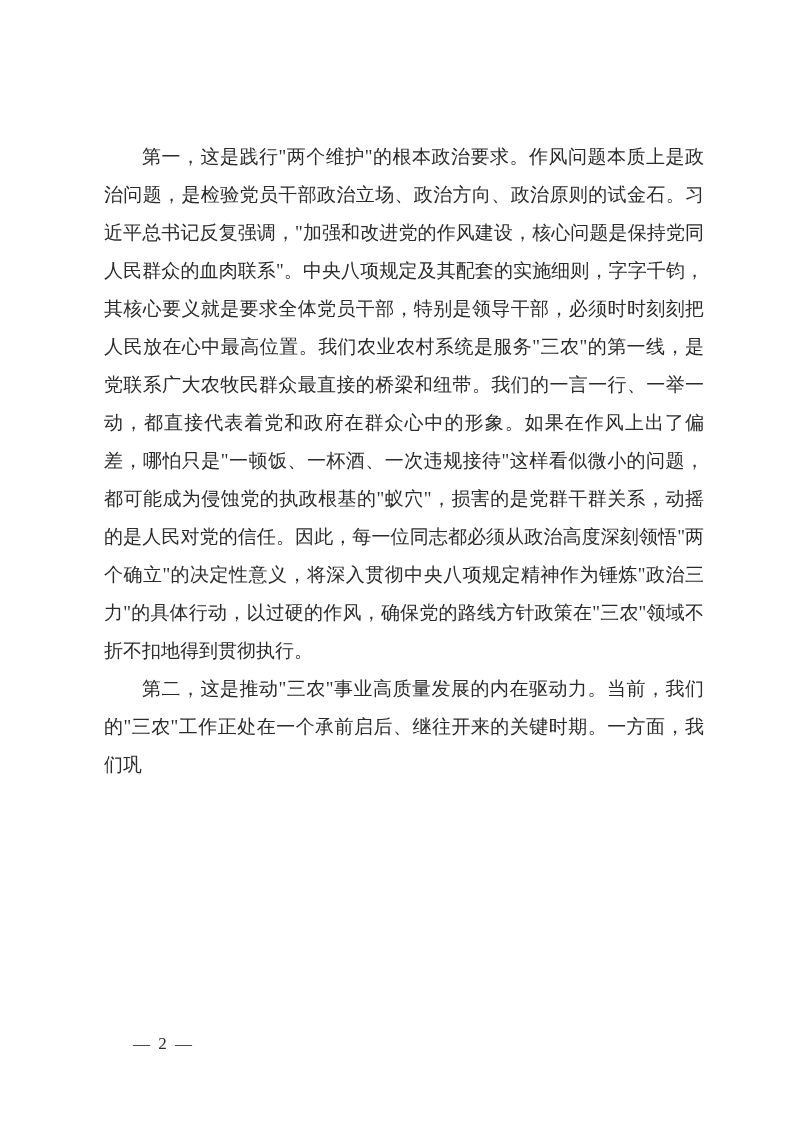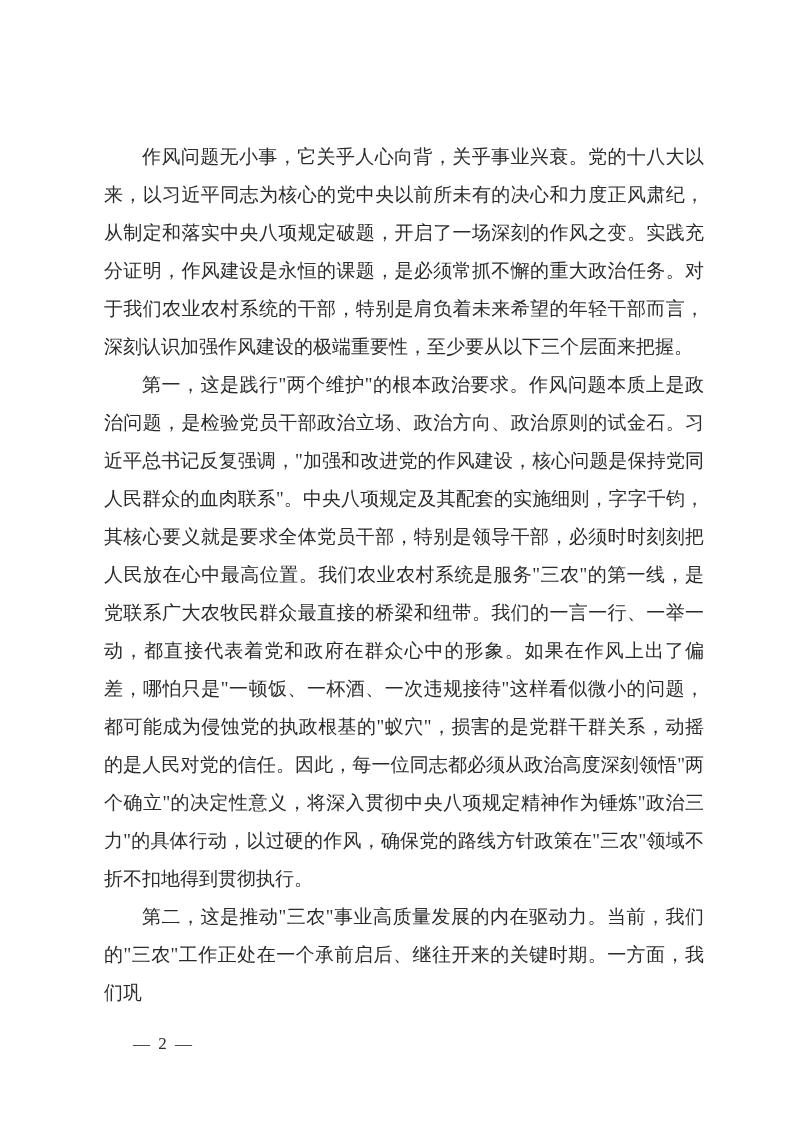--- a/index.html
+++ b/index.html
@@ -40,18 +40,17 @@
     font-size: 17px;
     line-height: 24px;
     letter-spacing: 2px;
   }
 </style>
 </head>
 <body>
 
 <div class="page">
   <div class="doc-body">
-    <p>作风问题无小事，它关乎人心向背，关乎事业兴衰。党的十八大以来，以习近平同志为核心的党中央以前所未有的决心和力度正风肃纪，从制定和落实中央八项规定破题，开启了一场深刻的作风之变。实践充分证明，作风建设是永恒的课题，是必须常抓不懈的重大政治任务。对于我们农业农村系统的干部，特别是肩负着未来希望的年轻干部而言，深刻认识加强作风建设的极端重要性，至少要从以下三个层面来把握。</p>
     <p>第一，这是践行"两个维护"的根本政治要求。作风问题本质上是政治问题，是检验党员干部政治立场、政治方向、政治原则的试金石。习近平总书记反复强调，"加强和改进党的作风建设，核心问题是保持党同人民群众的血肉联系"。中央八项规定及其配套的实施细则，字字千钧，其核心要义就是要求全体党员干部，特别是领导干部，必须时时刻刻把人民放在心中最高位置。我们农业农村系统是服务"三农"的第一线，是党联系广大农牧民群众最直接的桥梁和纽带。我们的一言一行、一举一动，都直接代表着党和政府在群众心中的形象。如果在作风上出了偏差，哪怕只是"一顿饭、一杯酒、一次违规接待"这样看似微小的问题，都可能成为侵蚀党的执政根基的"蚁穴"，损害的是党群干群关系，动摇的是人民对党的信任。因此，每一位同志都必须从政治高度深刻领悟"两个确立"的决定性意义，将深入贯彻中央八项规定精神作为锤炼"政治三力"的具体行动，以过硬的作风，确保党的路线方针政策在"三农"领域不折不扣地得到贯彻执行。</p>
     <p>第二，这是推动"三农"事业高质量发展的内在驱动力。当前，我们的"三农"工作正处在一个承前启后、继往开来的关键时期。一方面，我们巩</p>
   </div>
   <div class="page-number">— 2 —</div>
 </div>
 
 </body></html>

